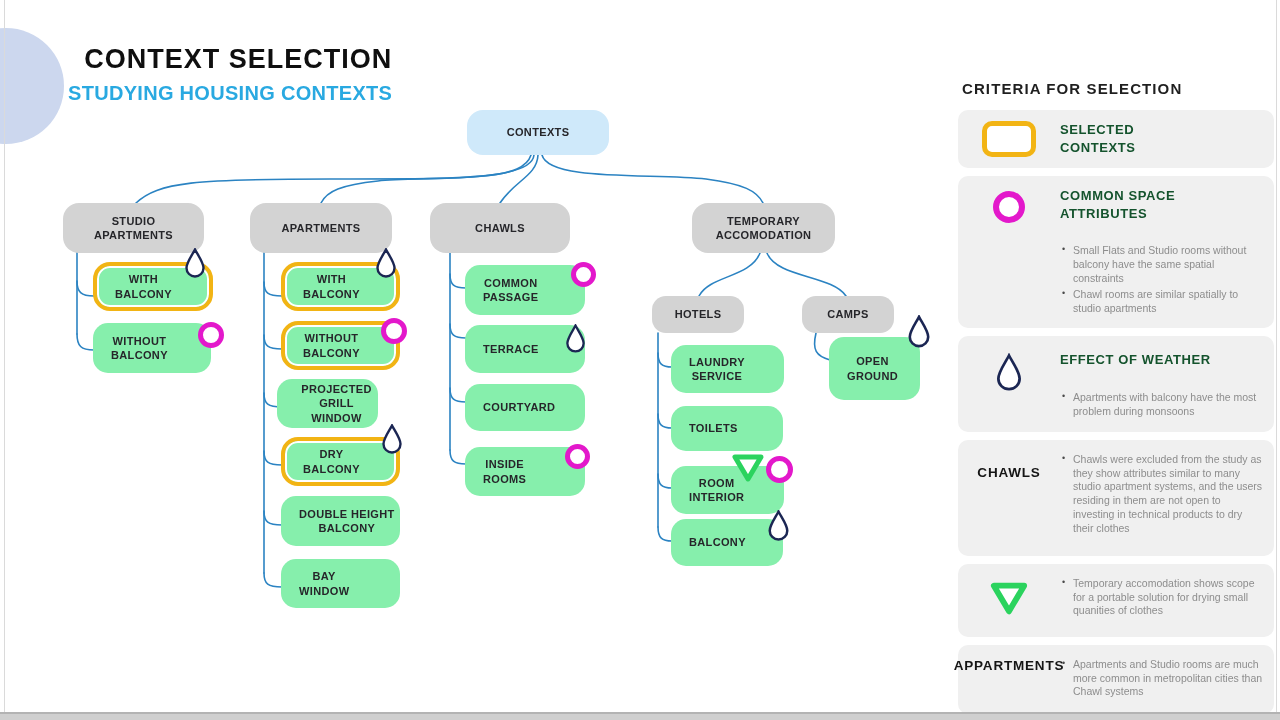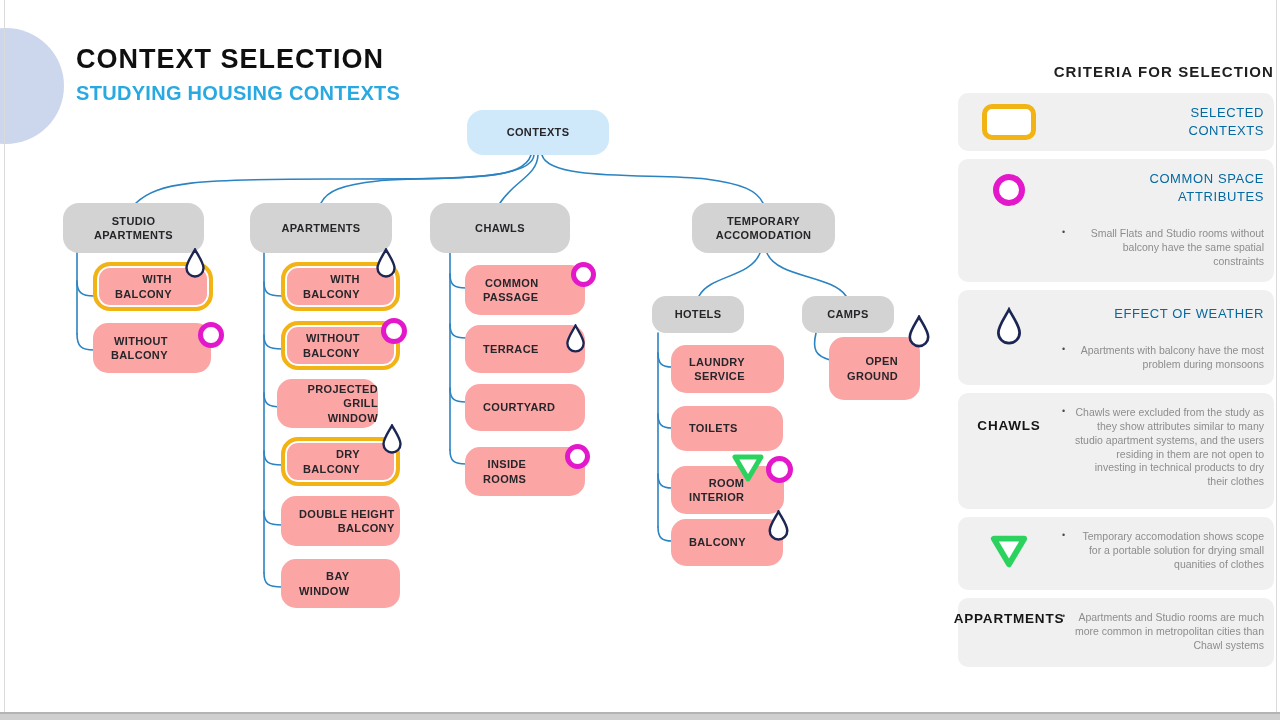--- a/index.html
+++ b/index.html
@@ -6,45 +6,45 @@
   html,body { width:1280px; height:720px; background:#ffffff; font-family:"Liberation Sans", sans-serif; }
   .page { position:relative; width:1280px; height:720px; background:#ffffff; overflow:hidden; }
 
   
   .edge-left  { position:absolute; left:4px; top:0; bottom:8px; width:1px; background:#dadada; }
   .edge-right { position:absolute; right:3px; top:0; bottom:8px; width:1px; background:#dadada; }
   .edge-bottom{ position:absolute; left:0; right:0; bottom:0; height:8px; background:#cfcfcf; border-top:2px solid #b3b3b3; }
 
   .deco-circle { position:absolute; left:-52px; top:28px; width:116px; height:116px; border-radius:50%; background:#ccd7ee; }
 
-  .header { position:absolute; left:76px; top:44px; }
+  .header { position:absolute; left:68px; top:44px;text-align:right; }
   .title { font-size:27px; font-weight:800; letter-spacing:1px; color:#0f0f0f; white-space:nowrap; }
   .subtitle { margin-top:7px; font-size:20px; font-weight:700; letter-spacing:0.3px; color:#29a9e1; white-space:nowrap; }
 
   svg.connectors { position:absolute; left:0; top:0; width:1280px; height:720px; pointer-events:none; }
   svg.connectors path { fill:none; stroke:#2b83c2; stroke-width:1.6; stroke-linecap:round; }
 
   .node { position:absolute; display:flex; align-items:center; font-size:11px; font-weight:700;
           letter-spacing:0.35px; line-height:1.3; color:#26262a; white-space:pre-line; }
-  .blue { background:#fca5a5; border-radius:15px; padding-left:18px; text-align:right; }
+  .blue { background:#86efac; border-radius:15px; padding-left:18px; text-align:center; }
   .gray { background:#d3d3d3; border-radius:16px; justify-content:center; text-align:center; padding:0 6px; }
   .root { background:#cfe9fa; border-radius:16px; justify-content:center; text-align:center; padding:0; }
   .sel  { border:4px solid #f2b414; box-shadow:inset 0 0 0 2px #ffffff; border-radius:17px; }
 
   .badge { position:absolute; }
   .ring { border-radius:50%; background:#ffffff; border:5px solid #e318cb; }
 
   
-  .legend { position:absolute; left:958px; top:63px; width:316px;text-align:right; }
+  .legend { position:absolute; left:958px; top:80px; width:316px; }
   .legend-heading { font-size:15px; font-weight:800; letter-spacing:1.1px; color:#1f1f1f; margin-left:4px; }
   .card { display:flex; background:#f0f0f0; border-radius:10px; margin-top:8px; padding:11px 6px 11px 0; }
   .card.first { margin-top:13px; }
   .icon-col { width:102px; flex-shrink:0; display:flex; justify-content:center; align-items:flex-start; padding-top:2px; }
   .text-col { flex:1; padding-right:4px; }
-  .card-title { font-size:13px; font-weight:400; letter-spacing:0.6px; color:#0369a1; line-height:1.35; white-space:pre-line; }
+  .card-title { font-size:13px; font-weight:700; letter-spacing:0.6px; color:#14532d; line-height:1.35; white-space:pre-line; }
   .side-label { font-size:13.5px; font-weight:800; letter-spacing:0.8px; color:#151515; }
   .bullets { list-style:none; margin-top:22px; }
   .bullets li { position:relative; font-size:10.5px; line-height:1.32; color:#8d8d8d; padding-left:13px; margin-bottom:2px; }
   .bullets li::before { content:"•"; position:absolute; left:2px; top:0; color:#4a4a4a; font-size:9px; }
   .bullets.tight { margin-top:2px; }
   .rect-icon { width:54px; height:36px; border:5px solid #f2b414; border-radius:10px; background:#ffffff; }
   .v-center { align-items:center; }
   .v-center .icon-col { align-items:center; padding-top:0; }
 </style>
 </head>
@@ -188,20 +188,21 @@
 
     <div class="card" style="min-height:121px">
       <div class="icon-col" style="padding-top:4px">
         <div class="ring" style="width:32px;height:32px;border-width:6px"></div>
       </div>
       <div class="text-col">
         <div class="card-title">COMMON SPACE
 ATTRIBUTES</div>
         <ul class="bullets">
           <li>Small Flats and Studio rooms without balcony have the same spatial constraints</li>
+          <li>Chawl rooms are similar spatially to studio apartments</li>
         </ul>
       </div>
     </div>
 
     <div class="card" style="min-height:93px">
       <div class="icon-col" style="padding-top:6px">
         <svg width="30" height="40" viewBox="0 0 24 31">
           <path d="M12 1.5 C9.5 6.5 3.5 14.5 3.5 20 a8.5 8.5 0 0 0 17 0 C20.5 14.5 14.5 6.5 12 1.5 Z" fill="#ffffff" stroke="#1b2653" stroke-width="2.2"></path>
         </svg>
       </div>

